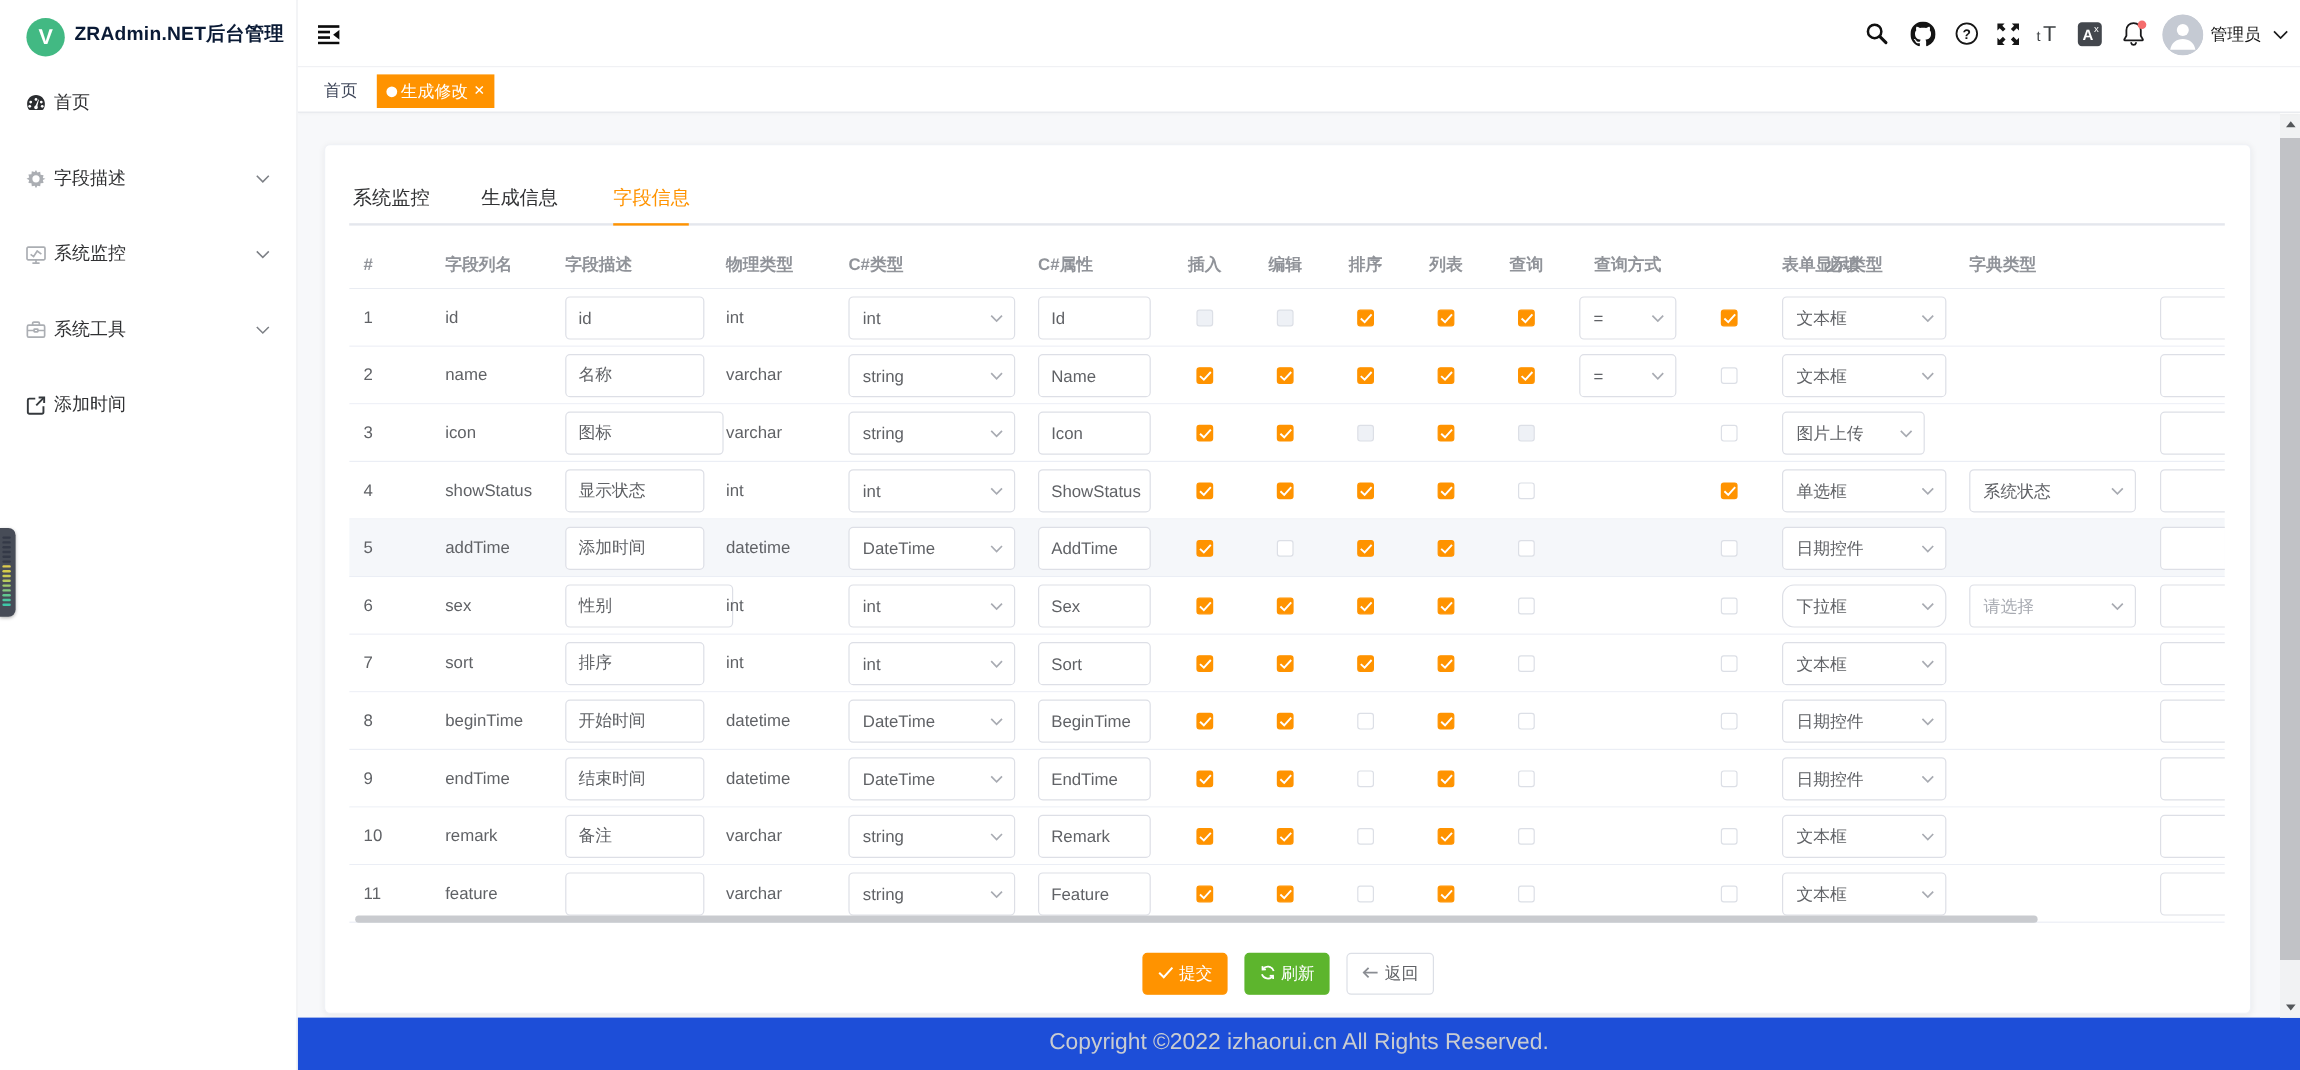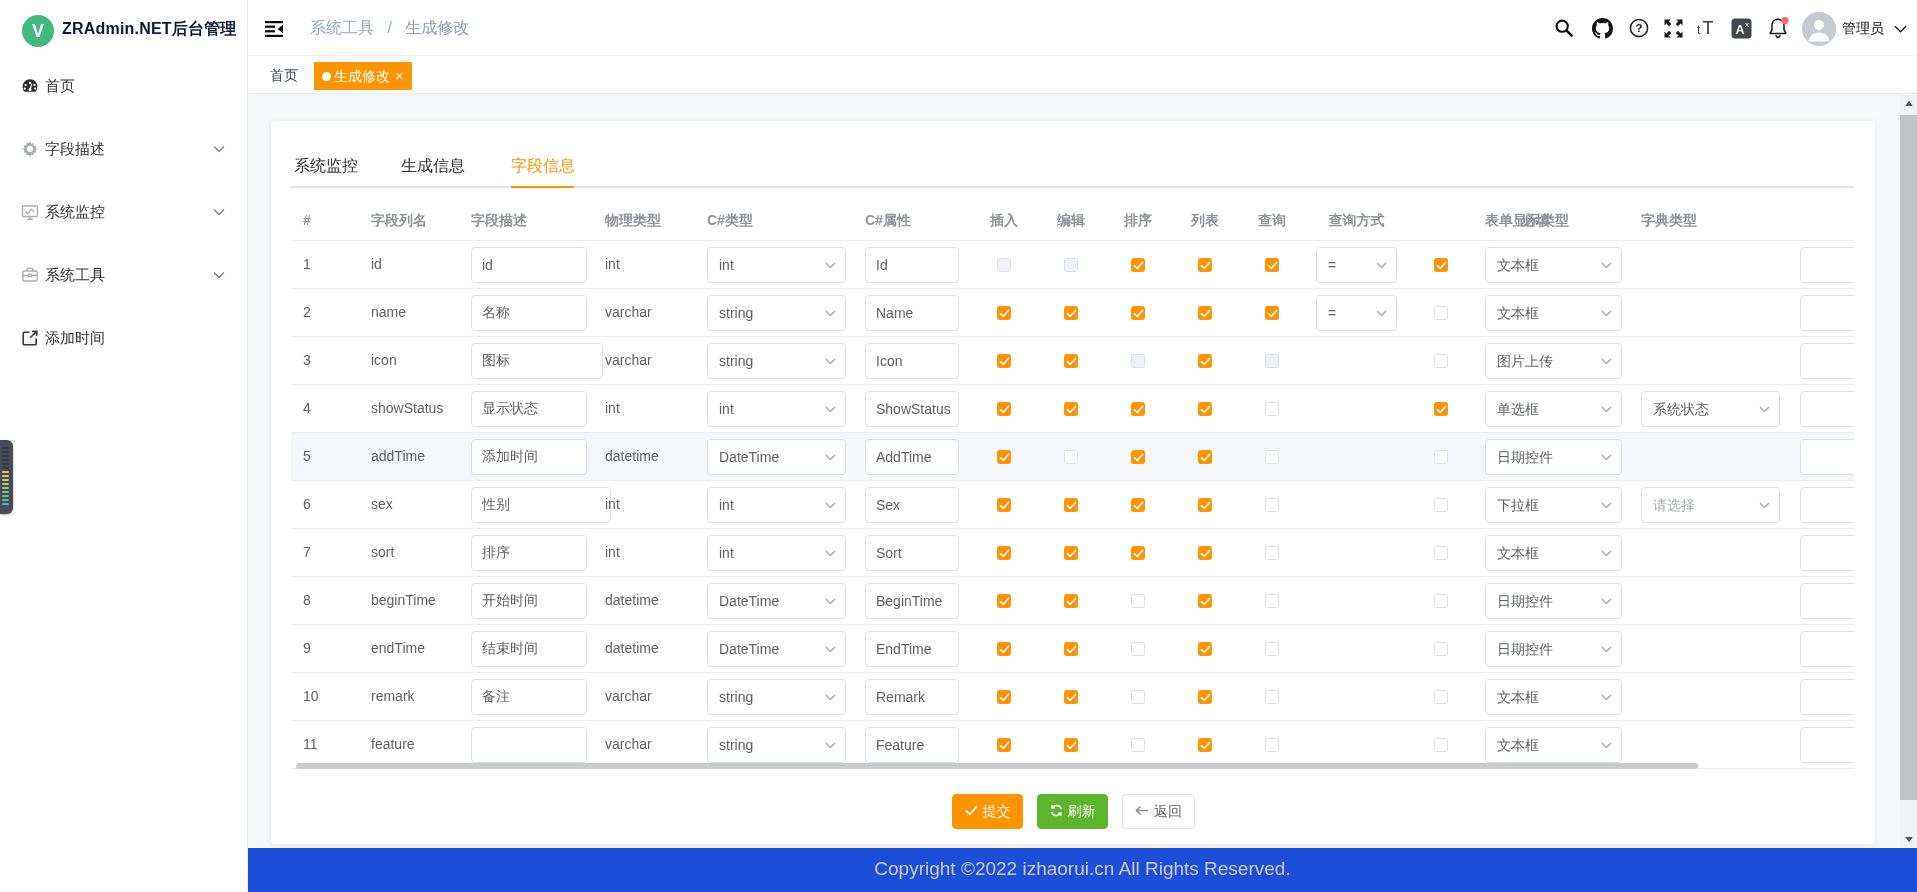--- a/index.html
+++ b/index.html
@@ -195,25 +195,20 @@
 <header class="navbar">
   <span class="fold-btn">
     <svg width="18" height="18" viewBox="0 0 18 18">
         <rect x="0" y="2" width="18" height="2.2" fill="#0b0b0b"></rect>
         <rect x="0" y="6.6" width="10" height="2.2" fill="#0b0b0b"></rect>
         <rect x="0" y="11.2" width="10" height="2.2" fill="#0b0b0b"></rect>
         <rect x="0" y="15.8" width="18" height="2.2" fill="#0b0b0b"></rect>
         <polygon points="18,5.8 18,14.2 12.6,10" fill="#0b0b0b"></polygon>
       </svg>
   </span>
-  <nav class="breadcrumb">
-    <span class="bc-first">系统工具</span>
-    <span class="bc-sep">/</span>
-    <span class="bc-last">生成修改</span>
-  </nav>
 
   <span class="nav-ic" style="left:1305px;width:22px;">
     <svg width="20" height="20" viewBox="0 0 20 20" fill="none">
         <circle cx="8.2" cy="8.2" r="5.6" stroke="#101010" stroke-width="2.1"></circle>
         <line x1="12.6" y1="12.6" x2="17.6" y2="17.6" stroke="#101010" stroke-width="2.6" stroke-linecap="round"></line>
       </svg>
   </span>
   <span class="nav-ic" style="left:1343px;width:22px;">
     <svg width="21" height="21" viewBox="0 0 16 16">
         <path fill="#141414" d="M8 0C3.58 0 0 3.58 0 8c0 3.54 2.29 6.53 5.47 7.59.4.07.55-.17.55-.38 0-.19-.01-.82-.01-1.49-2.01.37-2.53-.49-2.69-.94-.09-.23-.48-.94-.82-1.13-.28-.15-.68-.52-.01-.53.63-.01 1.08.58 1.23.82.72 1.21 1.87.87 2.33.66.07-.52.28-.87.51-1.07-1.78-.2-3.64-.89-3.64-3.95 0-.87.31-1.59.82-2.15-.08-.2-.36-1.02.08-2.12 0 0 .67-.21 2.2.82.64-.18 1.32-.27 2-.27s1.36.09 2 .27c1.53-1.04 2.2-.82 2.2-.82.44 1.1.16 1.92.08 2.12.51.56.82 1.27.82 2.15 0 3.07-1.87 3.75-3.65 3.95.29.25.54.73.54 1.48 0 1.07-.01 1.93-.01 2.2 0 .21.15.46.55.38A8.01 8.01 0 0 0 16 8c0-4.42-3.58-8-8-8z"></path>
@@ -431,21 +426,21 @@
             </svg>
           </span>
           <span class="cb d" style="left: 840px;"></span>
           <span class="cb y" style="left: 907px;">
             <svg width="11" height="9" viewBox="0 0 11 9" fill="none" stroke="#fff" stroke-width="1.6">
               <polyline points="1,4.4 4.2,7.4 10,1"></polyline>
             </svg>
           </span>
           <span class="cb d" style="left: 974px;"></span>
           <span class="cb n" style="left: 1143px;"></span>
-          <span class="sel" style="left: 1194px; width: 137px;">
+          <span class="sel" style="left: 1194px; width: 119px;">
             <span class="sel-txt">图片上传</span>
             <svg class="sel-arr" width="11" height="7" viewBox="0 0 11 7" fill="none" stroke="#a8abb2" stroke-width="1.4">
               <polyline points="1,1 5.5,5.6 10,1"></polyline>
             </svg>
           </span>
           <input class="inp" style="left: 1509px; width: 100px;">
         </div>
         <div class="trow">
           <span class="cell-txt" style="left: 12px;">4</span>
           <span class="cell-txt" style="left: 80px;">showStatus</span>
@@ -563,21 +558,21 @@
               <polyline points="1,4.4 4.2,7.4 10,1"></polyline>
             </svg>
           </span>
           <span class="cb y" style="left: 907px;">
             <svg width="11" height="9" viewBox="0 0 11 9" fill="none" stroke="#fff" stroke-width="1.6">
               <polyline points="1,4.4 4.2,7.4 10,1"></polyline>
             </svg>
           </span>
           <span class="cb n" style="left: 974px;"></span>
           <span class="cb n" style="left: 1143px;"></span>
-          <span class="sel" style="left: 1194px; width: 137px;">
+          <span class="sel" style="left: 1194px; width: 137px; border-radius: 10px;">
             <span class="sel-txt">下拉框</span>
             <svg class="sel-arr" width="11" height="7" viewBox="0 0 11 7" fill="none" stroke="#a8abb2" stroke-width="1.4">
               <polyline points="1,1 5.5,5.6 10,1"></polyline>
             </svg>
           </span>
           <span class="sel" style="left: 1350px; width: 139px;">
             <span class="sel-txt ph">请选择</span>
             <svg class="sel-arr" width="11" height="7" viewBox="0 0 11 7" fill="none" stroke="#a8abb2" stroke-width="1.4">
               <polyline points="1,1 5.5,5.6 10,1"></polyline>
             </svg>

